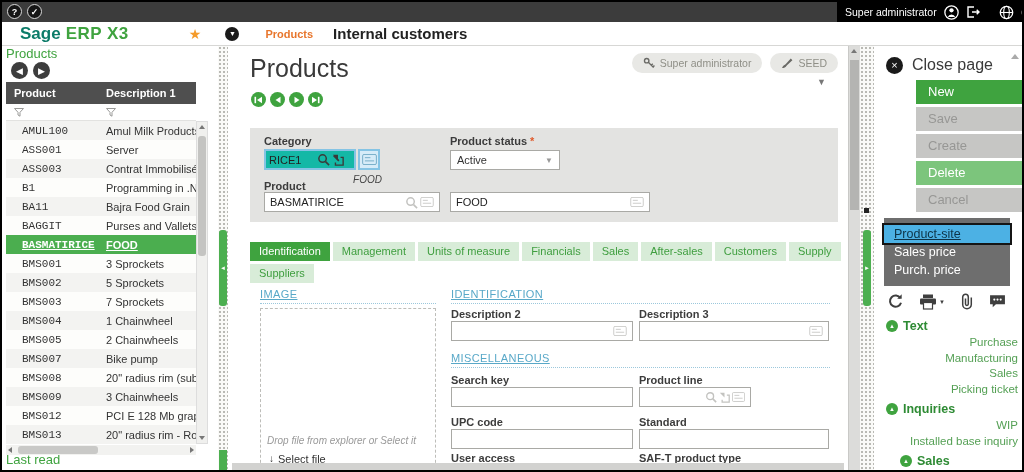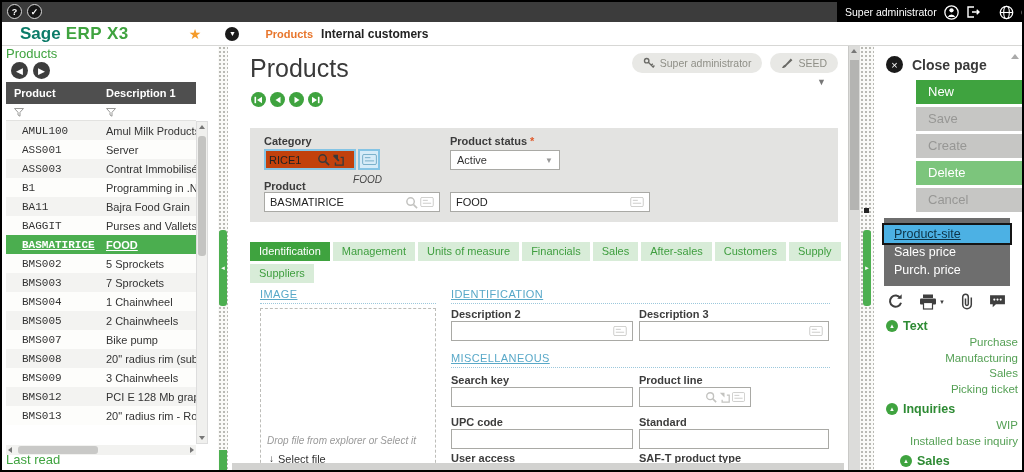--- a/index.html
+++ b/index.html
@@ -15,21 +15,21 @@
   .tb-user { color:#fff; font-size:10.5px; white-space:nowrap; }
   .tb-ico { display:flex; align-items:center; }
 
   
   .appbar { position:absolute; left:0; top:20px; width:1020px; height:24px; background:#fff; border-bottom:1px solid #d7d7d5; display:flex; align-items:center; }
   .logo-sage { font-size:17px; font-weight:bold; color:#0c7b68; margin-left:18px; }
   .logo-erp { font-size:17px; font-weight:bold; color:#3fa33f; margin-left:5px; letter-spacing:0.5px; }
   .fav-star { color:#f49b2b; font-size:14px; margin-left:60px; }
   .chev-circle { width:14px; height:14px; border-radius:50%; background:#1a1a1a; color:#fff; font-size:7px; display:flex; align-items:center; justify-content:center; margin-left:24px; }
   .bc-products { color:#e8762c; font-size:11px; font-weight:bold; margin-left:26px; }
-  .bc-internal { color:#222; font-size:12px; font-weight:bold; margin-left:8px; }
+  .bc-internal { color:#222; font-size:15px; font-weight:bold; margin-left:20px; }
 
   
   .left-panel { position:absolute; left:0; top:44px; width:216px; height:424px; background:#fff; overflow:hidden; }
   .lp-title { position:absolute; left:4px; top:0px; color:#3fa33f; font-size:13px; }
   .lp-nav { position:absolute; left:9px; top:16px; display:flex; gap:5px; }
   .lp-nav .circ { width:17px; height:17px; border-radius:50%; background:#3d3d3d; color:#fff; display:flex; align-items:center; justify-content:center; font-size:9px; }
   .lp-table { position:absolute; left:4px; top:36px; width:190px; }
   .thead { display:flex; background:#4f4f4f; height:22px; align-items:center; }
   .thead .tc { color:#fff; font-size:11px; font-weight:bold; }
   .tfilter { display:flex; height:17px; align-items:center; background:#fff; border-bottom:1px solid #e2e2e0; }
@@ -67,21 +67,21 @@
   .badge { height:20px; border-radius:10px; background:#e8e8e5; display:flex; align-items:center; gap:5px; padding:0 11px; color:#8f8f87; font-size:10.5px; }
   .main-caret { position:absolute; right:34px; top:31px; color:#777; font-size:9px; }
   .main-title { position:absolute; left:22px; top:8px; font-size:25px; color:#3a3a3a; font-weight:normal; }
   .record-nav { position:absolute; left:23px; top:46px; display:flex; gap:4px; }
   .record-nav .ncirc { width:15px; height:15px; border-radius:50%; background:#3fa33f; display:flex; align-items:center; justify-content:center; }
 
   .form-box { position:absolute; left:22px; top:82px; width:588px; height:94px; background:#e3e3e1; }
   .flabel { position:absolute; font-size:11px; font-weight:bold; color:#3c3c3c; }
   .req { color:#e05a2b; margin-left:3px; }
   .cat-field { position:absolute; left:14px; top:21px; display:flex; align-items:center; }
-  .cat-input { width:92px; height:21px; background:#c2410c; border:2px solid #85c4e4; display:flex; align-items:center; padding:0 3px; }
+  .cat-input { width:92px; height:21px; background:#14b8a6; border:2px solid #85c4e4; display:flex; align-items:center; padding:0 3px; }
   .cat-input input { border:none; background:transparent; width:46px; font-size:11px; font-family:"Liberation Sans",sans-serif; color:#222; outline:none; }
   .mini-btn { display:flex; align-items:center; margin-left:2px; }
   .cat-list-btn { width:22px; height:21px; background:#d6ecf8; border:2px solid #85c4e4; margin-left:2px; display:flex; align-items:center; justify-content:center; }
   .cat-hint { position:absolute; left:14px; top:46px; width:118px; text-align:right; font-size:10px; font-style:italic; color:#444; }
   .status-select { position:absolute; left:200px; top:22px; width:110px; height:20px; background:#fff; border:1px solid #a9a9a5; display:flex; align-items:center; padding:0 6px; font-size:11px; color:#333; }
   .status-select .sel-caret { margin-left:auto; color:#999; font-size:8px; }
   .txt-input { position:absolute; height:20px; background:#fff; border:1px solid #a9a9a5; display:flex; align-items:center; padding:0 5px; }
   .txt-input input { border:none; flex:1; min-width:0; font-size:11px; font-family:"Liberation Sans",sans-serif; color:#222; outline:none; background:transparent; }
   .gray-ic { color:#c3c3c0; }
   .dark-ic { color:#3a3a3a; }
@@ -98,21 +98,21 @@
   .select-file { position:absolute; left:8px; top:144px; font-size:11px; color:#333; display:flex; align-items:center; gap:4px; }
   .dl-ico { font-size:10px; color:#333; border-bottom:1.5px solid #333; line-height:9px; }
   .main-hscroll { position:absolute; left:4px; top:417px; width:612px; height:7px; background:#d2d2d0; }
   .main-vscroll { position:absolute; right:0; top:0; width:12px; height:424px; background:#dcdcda; border-left:1px solid #c9c9c7; }
   .main-vthumb { position:absolute; left:1px; top:14px; width:9px; height:150px; background:#b4b4b2; }
 
   
   .right-panel { position:absolute; left:872px; top:44px; width:148px; height:424px; background:#fff; overflow:hidden; }
   .rp-close { position:absolute; left:12px; top:10px; display:flex; align-items:center; gap:9px; }
   .x-circle { width:17px; height:17px; border-radius:50%; background:#1a1a1a; color:#fff; font-size:11px; display:flex; align-items:center; justify-content:center; }
-  .rp-close-label { font-size:14px; color:#3a3a3a;font-weight:bold; }
+  .rp-close-label { font-size:16px; color:#3a3a3a; }
   .rp-scroll-arrow { position:absolute; right:3px; top:8px; width:0; height:0; border-left:4px solid transparent; border-right:4px solid transparent; border-bottom:5px solid #aaa; }
   #rpbtns { position:absolute; left:10px; top:34px; display:flex; flex-direction:column; gap:3px;padding-left:32px; }
   .rbtn { width:126px; height:24px; line-height:24px; padding-left:12px; font-size:13px; }
   .rbtn.primary { background:#3fa33f; color:#fff; }
   .rbtn.secondary { background:#7cc57c; color:#fff; }
   .rbtn.disabled { background:#c6c6c4; color:#979795; }
   #rplinks { position:absolute; left:10px; top:172px; width:126px; background:#6e6e6e; padding:7px 0; }
   .rlink { height:18px; line-height:18px; padding-left:10px; font-size:12.5px; color:#fff; white-space:nowrap; }
   .rlink.sel { background:#4cb1e4; color:#0d3346; text-decoration:underline; box-shadow:0 0 0 2px #151515; position:relative; }
   .rp-icons { position:absolute; left:13px; top:247px; display:flex; align-items:center; gap:15px; }
@@ -218,20 +218,24 @@
             <div class="tc tc1">BA11</div>
             <div class="tc tc2">Bajra Food Grain</div>
           </div>
           <div class="trow">
             <div class="tc tc1">BAGGIT</div>
             <div class="tc tc2">Purses and Vallets</div>
           </div>
           <div class="trow sel">
             <div class="tc tc1">BASMATIRICE</div>
             <div class="tc tc2">FOOD</div>
+          </div>
+          <div class="trow">
+            <div class="tc tc1">BMS001</div>
+            <div class="tc tc2">3 Sprockets</div>
           </div>
           <div class="trow">
             <div class="tc tc1">BMS002</div>
             <div class="tc tc2">5 Sprockets</div>
           </div>
           <div class="trow">
             <div class="tc tc1">BMS003</div>
             <div class="tc tc2">7 Sprockets</div>
           </div>
           <div class="trow">

